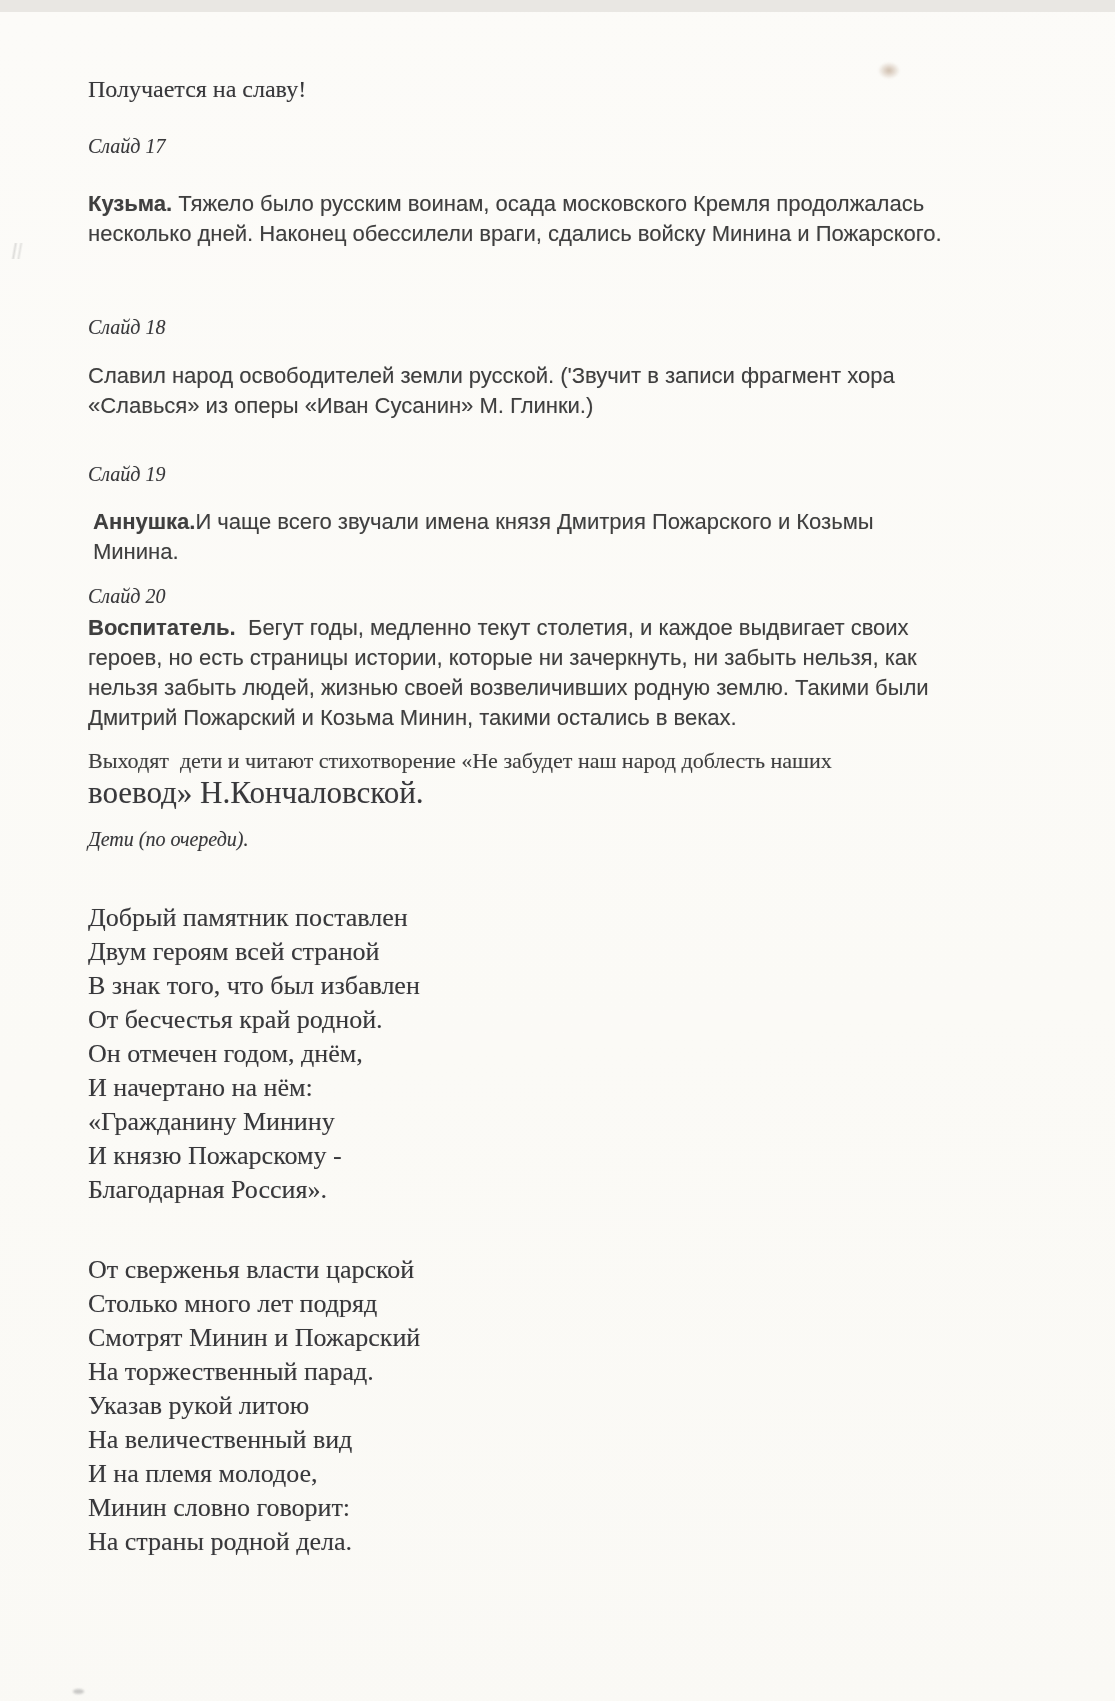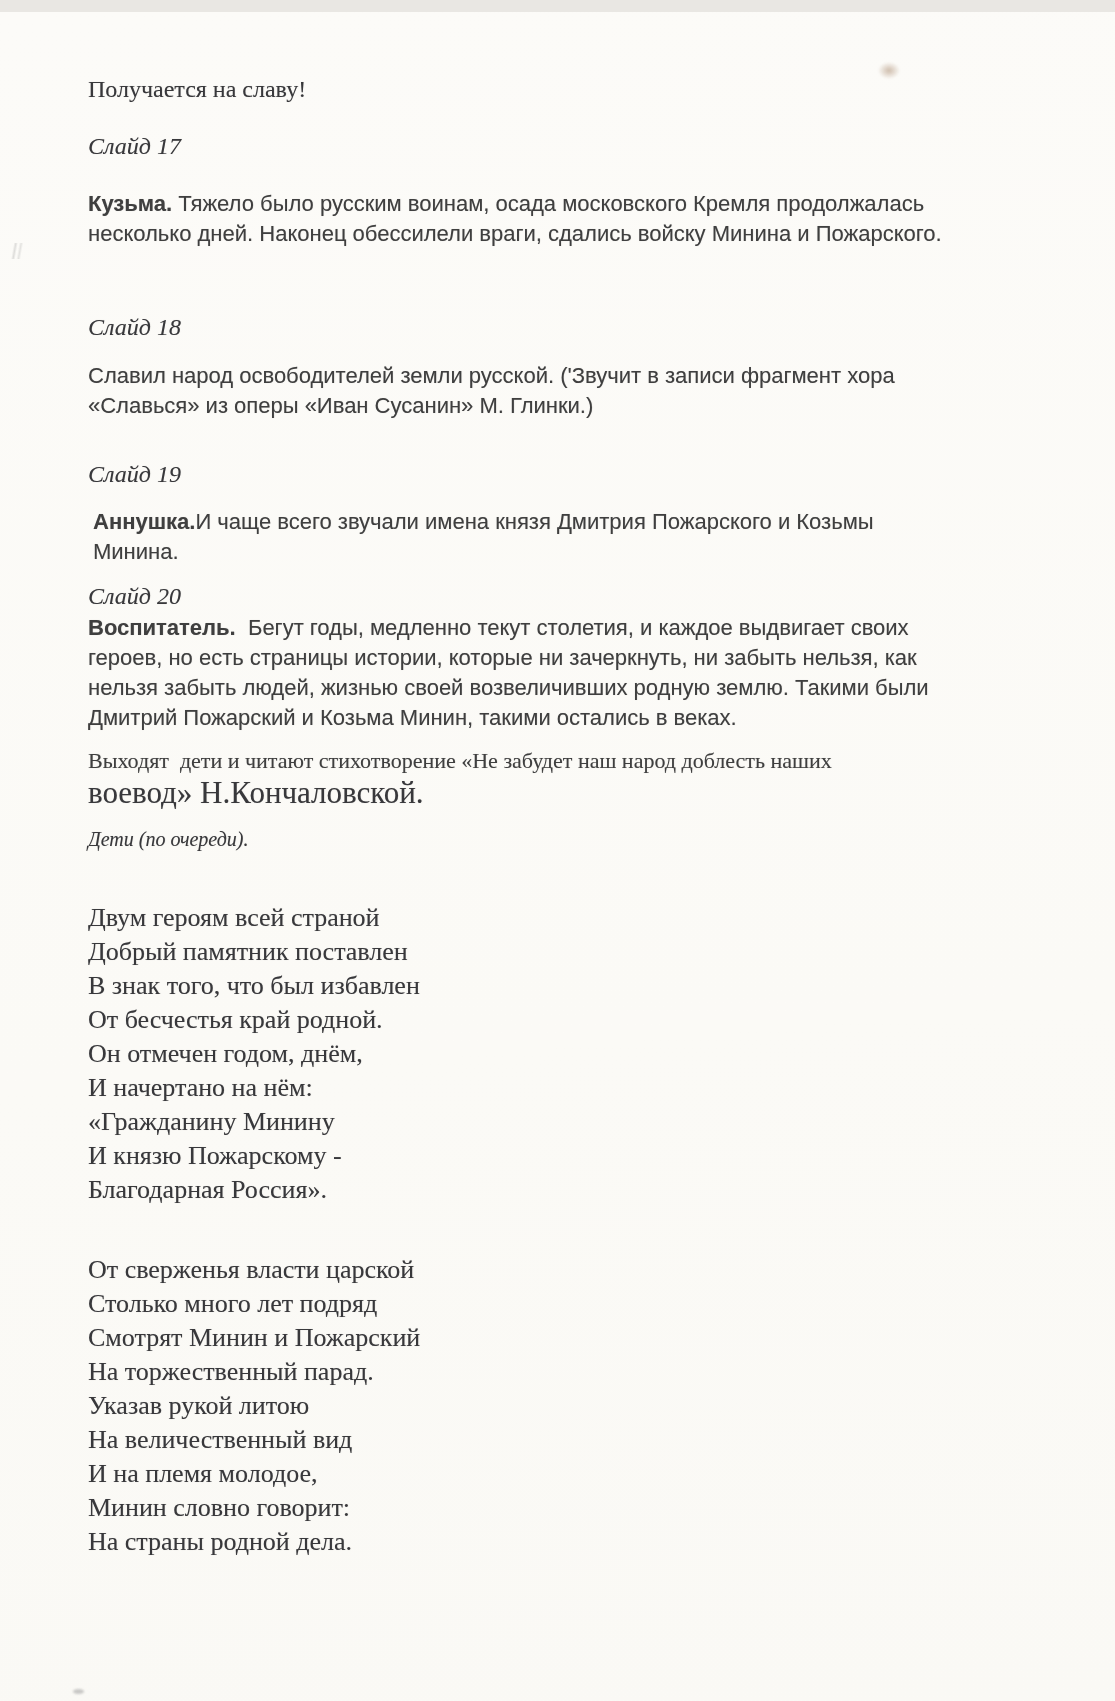--- a/index.html
+++ b/index.html
@@ -30,21 +30,21 @@
   .sans  { font-family: "Liberation Sans", sans-serif; color: var(--ink, #3f3f3f); }
 
   .intro-line {
     margin-top: 62px;
     font-size: 24px;
     line-height: 30px;
   }
 
   .slide-label {
     font-style: italic;
-    font-size: 24px;
+    font-size: 20px;
     line-height: 30px;
   }
   .slide-label.s17 { margin-top: 27px; }
   .slide-label.s18 { margin-top: 63px; }
   .slide-label.s19 { margin-top: 38px; }
   .slide-label.s20 { margin-top: 14px; }
 
   .para {
     font-size: 22px;
     line-height: 30px;
@@ -144,22 +144,22 @@
       </p>
 
     <p class="stage-direction">
         <span class="line first">Выходят  дети и читают стихотворение «Не забудет наш народ доблесть наших</span>
         <span class="line second">воевод» Н.Кончаловской.</span>
       </p>
 
     <p class="serif children-cue">Дети (по очереди).</p>
 
     <div class="serif poem stanza-1">
+        <span class="line">Добрый памятник поставлен</span>
         <span class="line">Двум героям всей страной</span>
-        <span class="line">Добрый памятник поставлен</span>
         <span class="line">В знак того, что был избавлен</span>
         <span class="line">От бесчестья край родной.</span>
         <span class="line">Он отмечен годом, днём,</span>
         <span class="line">И начертано на нём:</span>
         <span class="line">«Гражданину Минину</span>
         <span class="line">И князю Пожарскому -</span>
         <span class="line">Благодарная Россия».</span>
       </div>
 
     <div class="serif poem stanza-2">

